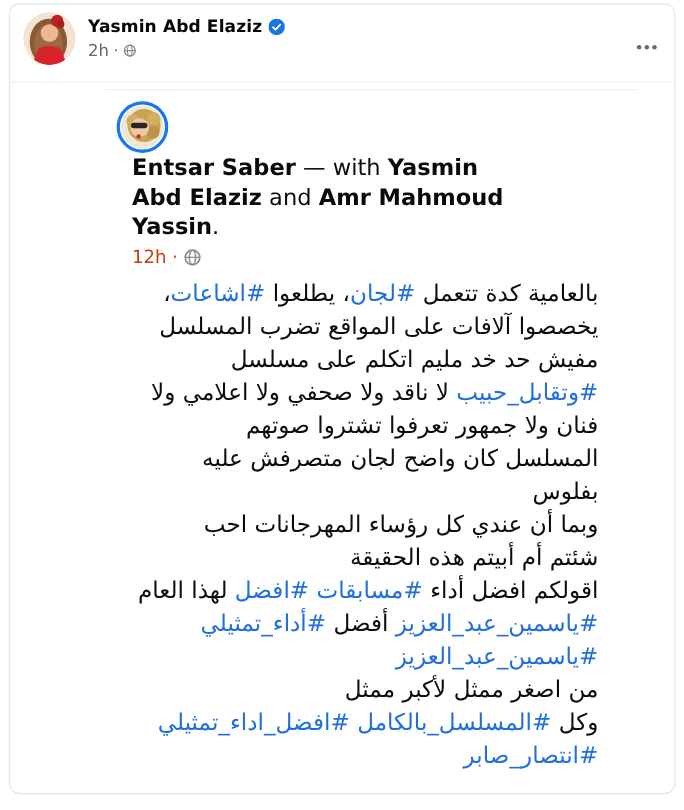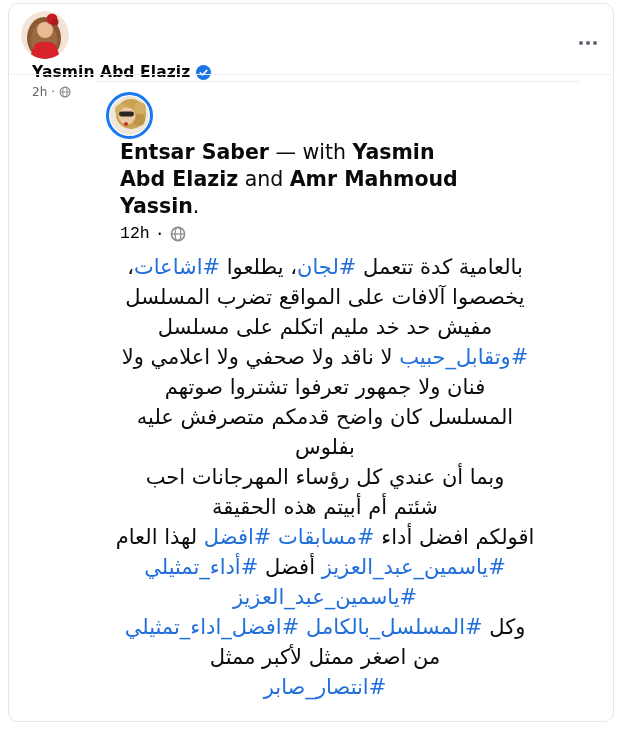--- a/index.html
+++ b/index.html
@@ -6,47 +6,47 @@
   body{
     width:622px;height:736px;background:#ffffff;position:relative;overflow:hidden;
     font-family:"DejaVu Sans","Liberation Sans",sans-serif;
     -webkit-font-smoothing:antialiased;
   }
   .card{
     position:absolute;left:8px;top:3px;width:606px;height:719px;
     background:#fff;border:1px solid #e3e5e9;border-radius:10px;box-sizing:border-box;
   }
   
-  .header{display:flex;padding:7px 0 0 12px;flex-direction:column;}
+  .header{display:flex;padding:7px 0 0 12px;}
   .avatar-main{width:48px;height:48px;border-radius:50%;overflow:hidden;flex:none;cursor:pointer;}
   .avatar-main svg{display:block;}
   .header-info{margin-left:11px;padding-top:4px;}
   .author-row{display:flex;align-items:center;gap:6px;cursor:pointer;}
   .author-name{font-size:15.5px;font-weight:bold;color:#050505;letter-spacing:.1px;}
   .badge{width:15px;height:15px;flex:none;}
-  .time-row{display:flex;align-items:center;gap:4px;margin-top:4px;color:#65676b;font-size:12px;}
+  .time-row{display:flex;align-items:center;gap:4px;margin-top:4px;color:#65676b;font-size:15px;}
   .more-btn{position:absolute;top:31px;right:12px;display:flex;gap:3px;padding:6px 4px;cursor:pointer;}
   .more-btn i{width:4px;height:4px;border-radius:50%;background:#606770;display:block;}
   .header-divider{position:absolute;top:70px;left:1px;right:1px;height:1px;background:#eef0f3;}
   
   .shared{position:absolute;top:77px;left:87px;width:484px;border-top:1px solid #ededed;padding-top:10px;}
   .shared-header{display:flex;padding-left:10px;flex-direction:column;}
   .avatar-ring{width:47px;height:47px;border-radius:50%;border:3px solid #1877f2;box-sizing:border-box;padding:1px;flex:none;cursor:pointer;}
   .avatar-shared{width:39px;height:39px;border-radius:50%;overflow:hidden;}
   .avatar-shared svg{display:block;}
   .shared-title-wrap{margin-left:14px;}
   .title-line{font-size:20.5px;line-height:27px;color:#0a0a0b;white-space:nowrap;}
   .title-line .b{font-weight:bold;cursor:pointer;}
-  .shared-time-row{display:flex;align-items:center;gap:5px;margin-top:4px;color:#000000;font-size:16.5px;font-family:Liberation Mono, monospace;}
+  .shared-time-row{display:flex;align-items:center;gap:5px;margin-top:4px;color:#c2410c;font-size:16.5px;}
   
   .post-text{
     margin:9px 0 0 10px;width:438px;direction:rtl;text-align:right;unicode-bidi:plaintext;
     font-size:21px;line-height:30px;color:#0c0c0e;
   }
-  .post-line{min-height:30px;text-align:center;}
+  .post-line{min-height:30px;}
   .hashtag{color:#216fdb;cursor:pointer;}
   .globe{color:#8a8d91;display:block;}
 </style>
 </head>
 <body>
 
 <div class="card">
 
   <div class="header">
     <div class="avatar-main">
@@ -135,26 +135,26 @@
         </div>
       </div>
     </div>
 
     <div class="post-text" id="post-text">
         <div class="post-line"><span>بالعامية كدة تتعمل </span><span class="hashtag">#لجان</span><span>، يطلعوا </span><span class="hashtag">#اشاعات</span><span>،</span></div>
         <div class="post-line"><span>يخصصوا آلافات على المواقع تضرب المسلسل</span></div>
         <div class="post-line"><span>مفيش حد خد مليم اتكلم على مسلسل</span></div>
         <div class="post-line"><span class="hashtag">#وتقابل_حبيب</span><span> لا ناقد ولا صحفي ولا اعلامي ولا</span></div>
         <div class="post-line"><span>فنان ولا جمهور تعرفوا تشتروا صوتهم</span></div>
-        <div class="post-line"><span>المسلسل كان واضح قدمكم متصرفش عليه</span></div>
+        <div class="post-line"><span>المسلسل كان واضح لجان متصرفش عليه</span></div>
         <div class="post-line"><span>بفلوس</span></div>
         <div class="post-line"><span>وبما أن عندي كل رؤساء المهرجانات احب</span></div>
         <div class="post-line"><span>شئتم أم أبيتم هذه الحقيقة</span></div>
         <div class="post-line"><span>اقولكم افضل أداء </span><span class="hashtag">#مسابقات</span><span> </span><span class="hashtag">#افضل</span><span> لهذا العام</span></div>
         <div class="post-line"><span class="hashtag">#ياسمين_عبد_العزيز</span><span> أفضل </span><span class="hashtag">#أداء_تمثيلي</span></div>
         <div class="post-line"><span class="hashtag">#ياسمين_عبد_العزيز</span></div>
+        <div class="post-line"><span>من اصغر ممثل لأكبر ممثل</span></div>
         <div class="post-line"><span>وكل </span><span class="hashtag">#المسلسل_بالكامل</span><span> </span><span class="hashtag">#افضل_اداء_تمثيلي</span></div>
-        <div class="post-line"><span>من اصغر ممثل لأكبر ممثل</span></div>
         <div class="post-line"><span class="hashtag">#انتصار_صابر</span></div>
       </div>
   </div>
 
 </div>
 
 </body></html>

